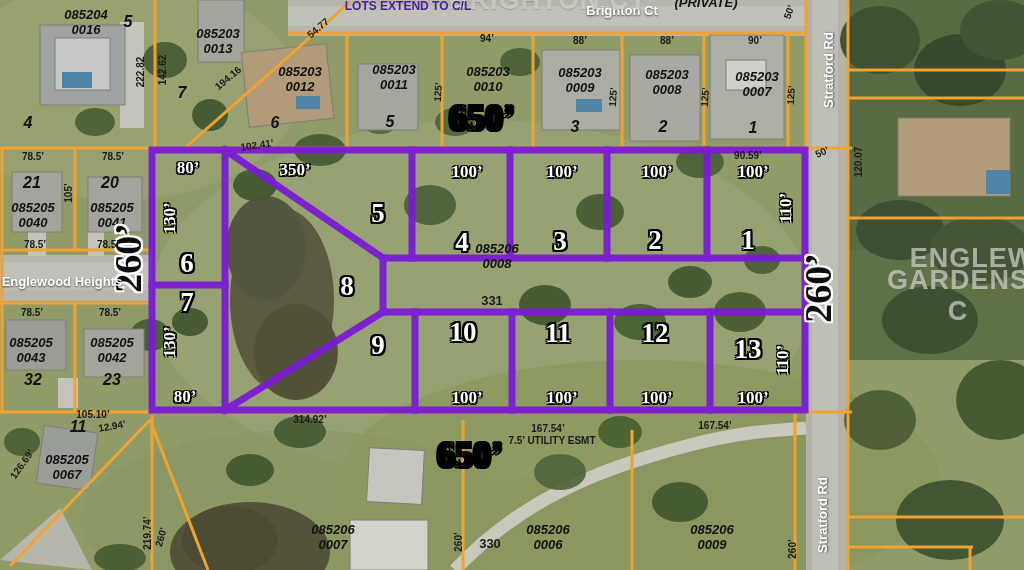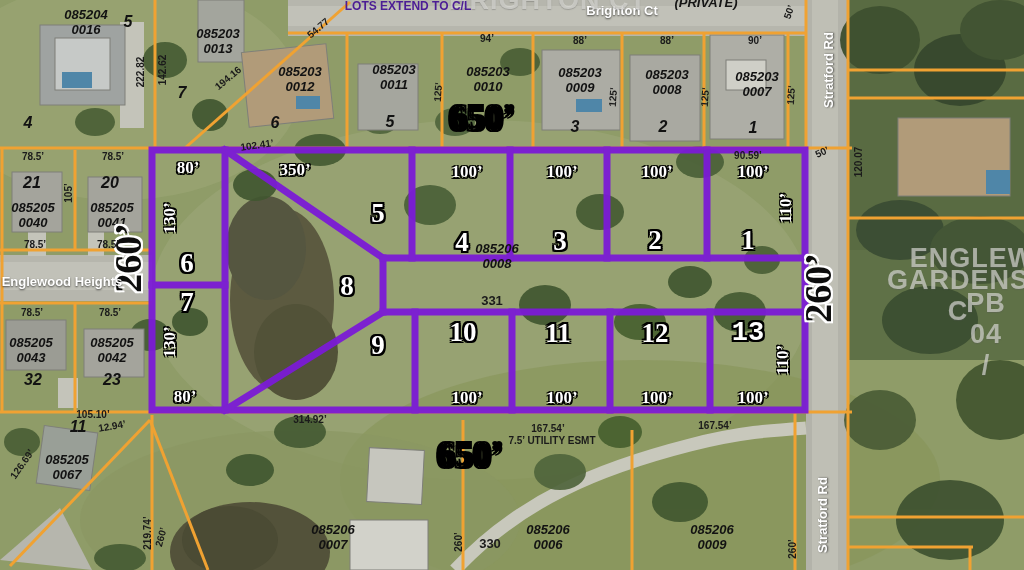--- a/index.html
+++ b/index.html
@@ -240,21 +240,21 @@
     <div class="lbl lotbig" style="left: 560px; top: 241px;">3</div>
     <div class="lbl lotbig" style="left: 655px; top: 240px;">2</div>
     <div class="lbl lotbig" style="left: 748px; top: 240px;">1</div>
     <div class="lbl lotbig" style="left: 187px; top: 263px;">6</div>
     <div class="lbl lotbig" style="left: 187px; top: 302px;">7</div>
     <div class="lbl lotbig" style="left: 347px; top: 286px;">8</div>
     <div class="lbl lotbig" style="left: 378px; top: 345px;">9</div>
     <div class="lbl lotbig" style="left: 463px; top: 332px;">10</div>
     <div class="lbl lotbig" style="left: 558px; top: 333px;">11</div>
     <div class="lbl lotbig" style="left: 655px; top: 333px;">12</div>
-    <div class="lbl lotbig" style="left: 748px; top: 333px; font-family: Liberation Mono, monospace;">13</div>
+    <div class="lbl lotbig" style="left: 748px; top: 349px;">13</div>
     <div class="lbl dimw" style="left: 188px; top: 168px;">80’</div>
     <div class="lbl dimw" style="left: 295px; top: 170px;">350’</div>
     <div class="lbl dimw" style="left: 467px; top: 172px;">100’</div>
     <div class="lbl dimw" style="left: 562px; top: 172px;">100’</div>
     <div class="lbl dimw" style="left: 657px; top: 172px;">100’</div>
     <div class="lbl dimw" style="left: 753px; top: 172px;">100’</div>
     <div class="lbl dimw" style="left: 170px; top: 218px; transform: translate(-50%, -50%) rotate(-90deg);">130’</div>
     <div class="lbl dimw" style="left: 170px; top: 342px; transform: translate(-50%, -50%) rotate(-90deg);">130’</div>
     <div class="lbl dimw" style="left: 185px; top: 397px;">80’</div>
     <div class="lbl dimw" style="left: 467px; top: 398px;">100’</div>
@@ -305,15 +305,14 @@
     <div class="lbl dims" style="left: 792px; top: 549px; transform: translate(-50%, -50%) rotate(-90deg);">260’</div>
     <div class="lbl dims" style="left: 161px; top: 537px; transform: translate(-50%, -50%) rotate(-75deg);">260’</div>
     <div class="lbl street" style="left: 622px; top: 10px;">Brighton Ct</div>
     <div class="lbl street" style="left: 62px; top: 281px;">Englewood Heights</div>
     <div class="lbl street" style="left: 828px; top: 70px; transform: translate(-50%, -50%) rotate(-90deg);">Stratford Rd</div>
     <div class="lbl street" style="left: 822px; top: 515px; transform: translate(-50%, -50%) rotate(-90deg);">Stratford Rd</div>
     <div class="lbl plat" style="left: 548px; top: 0px;">BRIGHTON CT</div>
     <div class="lbl priv" style="left: 706px; top: 2px;">(PRIVATE)</div>
     <div class="lbl plat" style="left: 972px; top: 258px;">ENGLEW</div>
     <div class="lbl plat" style="left: 958px; top: 296px;">GARDENS C</div>
-    <div class="lbl plat" style="left: 986px; top: 334px;">PB 04 /</div>
     <div class="lbl note" style="left: 408px; top: 6px;">LOTS EXTEND TO C/L</div>
   </div>
 
 </body></html>

